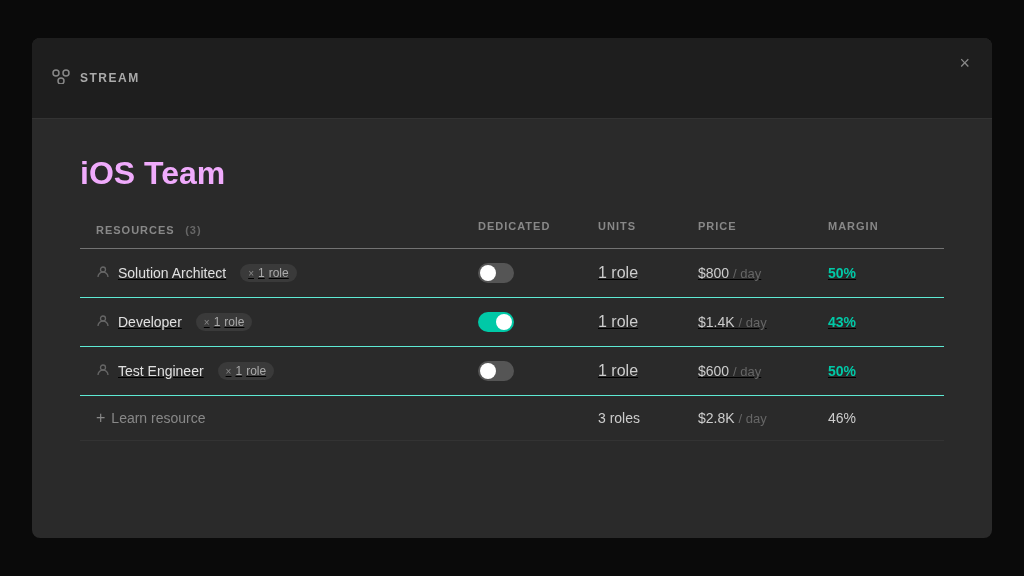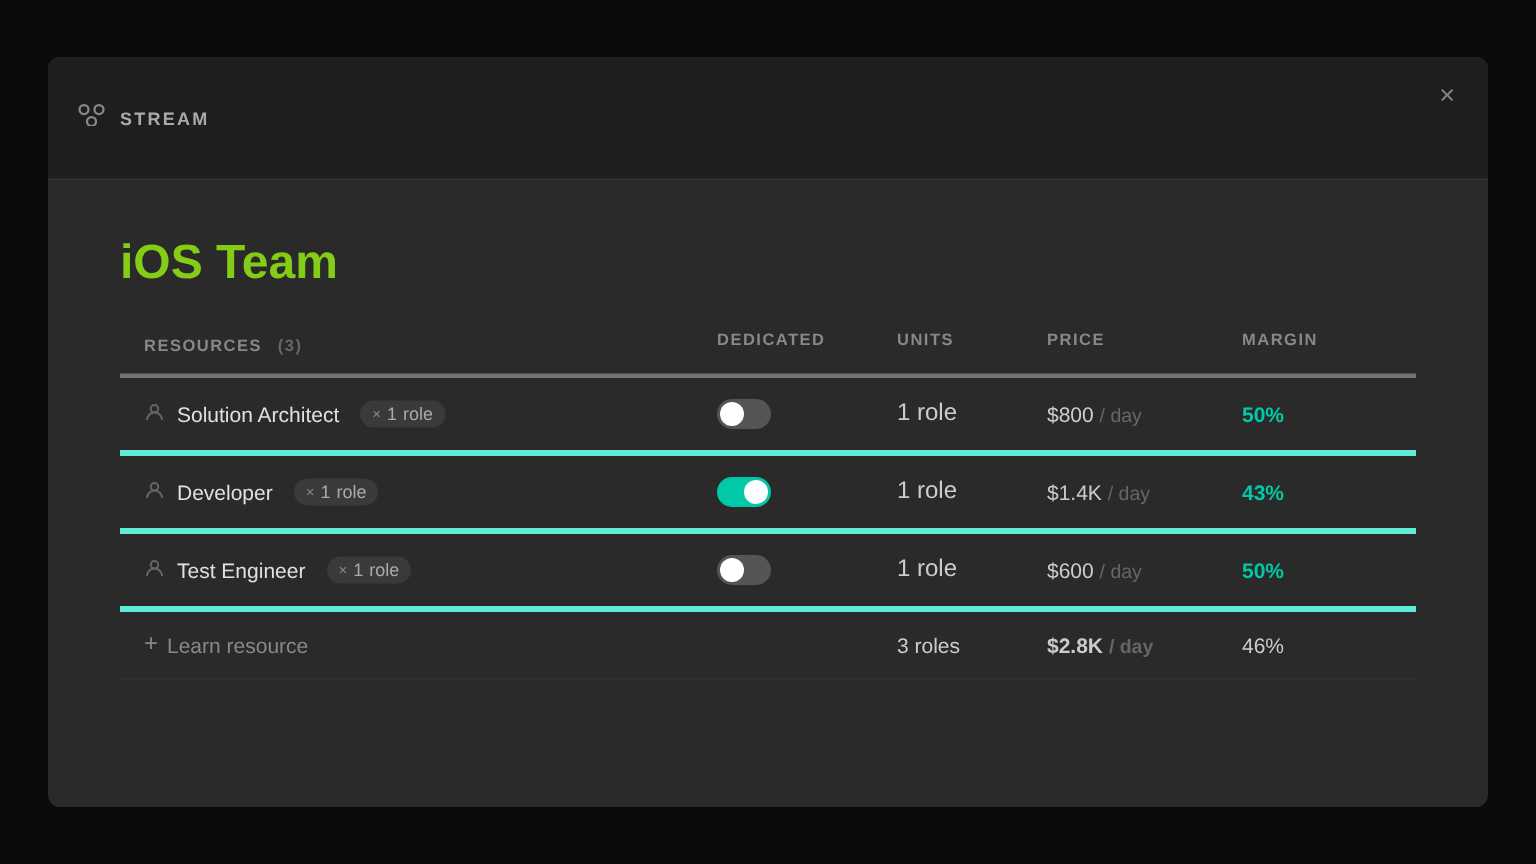--- a/index.html
+++ b/index.html
@@ -69,46 +69,47 @@
       padding: 4px;
     }
 
     .modal-body {
       padding: 36px 48px 32px 48px;
     }
 
     .team-title {
       font-size: 32px;
       font-weight: 600;
-      color: #84cc16;
+      color: #f0abfc;
       margin-bottom: 28px;
     }
 
     .resources-header {
       display: grid;
       grid-template-columns: 1fr 120px 100px 130px 100px;
       padding: 0 16px 10px 16px;
-      border-bottom: 3px solid #737373;
+      border-bottom: 1px solid #737373;
       margin-bottom: 0;
     }
 
     .resources-header-label {
       font-size: 11px;
       font-weight: 700;
       color: #888;
       letter-spacing: 1px;
       text-transform: uppercase;
     }
 
     .resource-row {
       display: grid;
       grid-template-columns: 1fr 120px 100px 130px 100px;
       padding: 14px 16px;
-      border-bottom: 4px solid #5eead4;
-      align-items: center;
+      border-bottom: 1px solid #5eead4;
+      align-items: center;
+      text-decoration: underline;
     }
 
     .resource-name-cell {
       display: flex;
       align-items: center;
       gap: 8px;
     }
 
     .user-icon {
       color: #666;
@@ -214,21 +215,20 @@
     }
 
     .totals-units {
       color: #ccc;
       font-size: 14px;
     }
 
     .totals-price {
       color: #ccc;
       font-size: 14px;
-      font-weight: bold;
     }
 
     .totals-price .unit-label {
       color: #666;
       font-size: 13px;
     }
 
     .totals-margin {
       color: #ccc;
       font-size: 14px;

